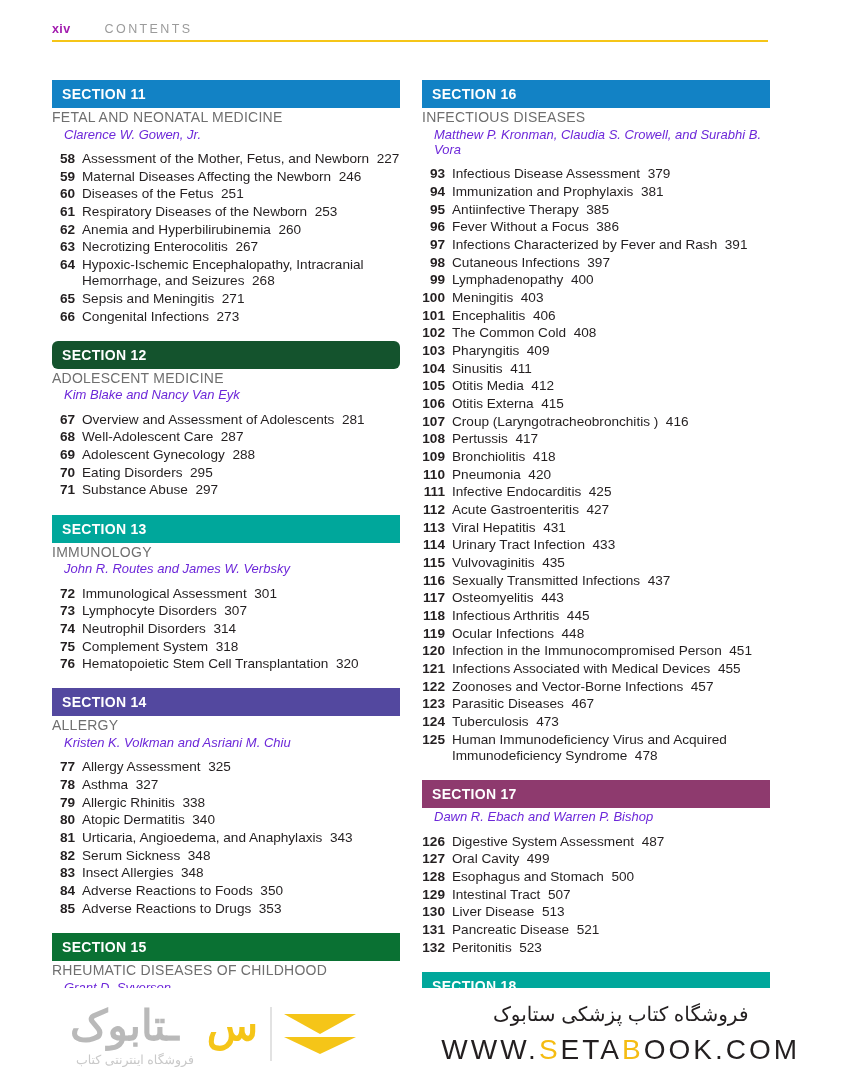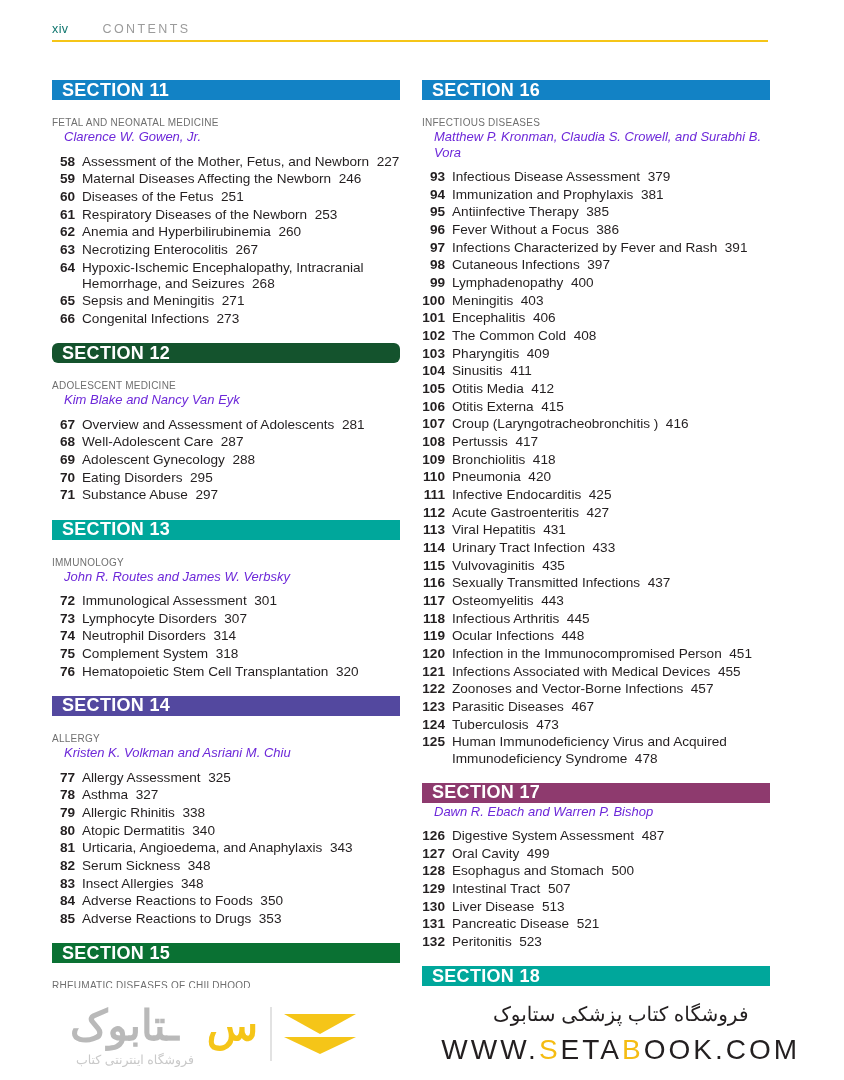--- a/index.html
+++ b/index.html
@@ -16,21 +16,21 @@
 
   
   .page-head {
     position: absolute;
     left: 52px; top: 22px; width: 716px;
     display: flex; align-items: flex-end; gap: 34px;
     padding-bottom: 4px;
     border-bottom: 2.5px solid #f5c518;
   }
   .folio {
-    font-size: 12.5px; font-weight: normal; color: #0f766e;
+    font-size: 12.5px; font-weight: bold; color: #a21caf;
     letter-spacing: .4px;
   }
   .head-label {
     font-size: 12.5px; color: #9b9b9b; letter-spacing: 2.4px;
   }
 
   
   .columns {
     position: absolute;
     left: 0; top: 80px; width: 844px; height: 920px;
@@ -38,32 +38,32 @@
     padding: 0 52px;
     overflow: hidden;
   }
   .col { width: 348px; flex: 0 0 348px; }
 
   
   .section { margin-bottom: 1px; }
   .section + .section { margin-top: 16px; }
 
   .sec-bar {
-    height: 20px;
+    height: 28px;
     display: flex; align-items: center;
     padding-left: 10px;
     color: #ffffff;
-    font-size: 18px; font-weight: bold;
+    font-size: 14px; font-weight: bold;
     letter-spacing: .3px;
   }
   .sec-title {
-    font-size: 10px;
+    font-size: 14px;
     color: #6f6f6f;
     letter-spacing: .25px;
-    margin-top: 17px;
+    margin-top: 2px;
     line-height: 1.12;
   }
   .sec-authors {
     font-size: 13px;
     font-style: italic;
     color: #6d28d9;
     margin-left: 12px;
     margin-top: 1px;
     line-height: 1.18;
   }

